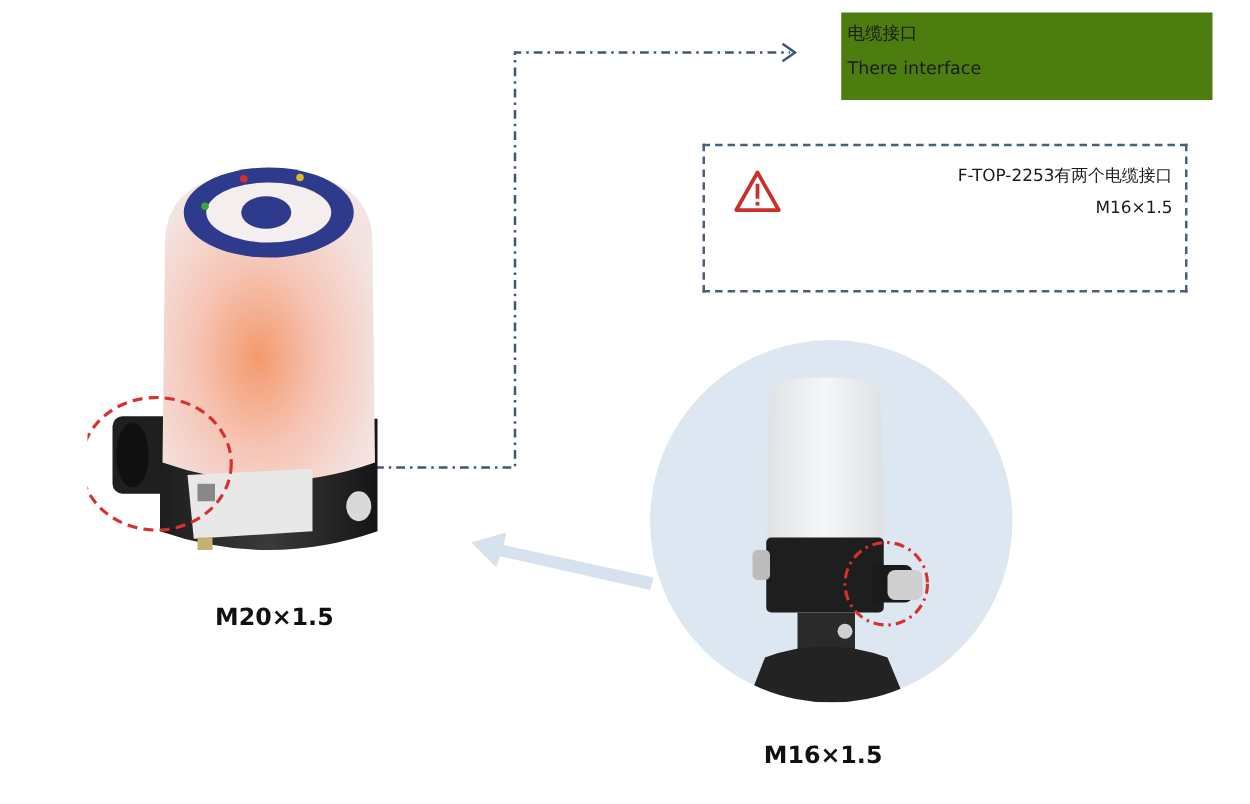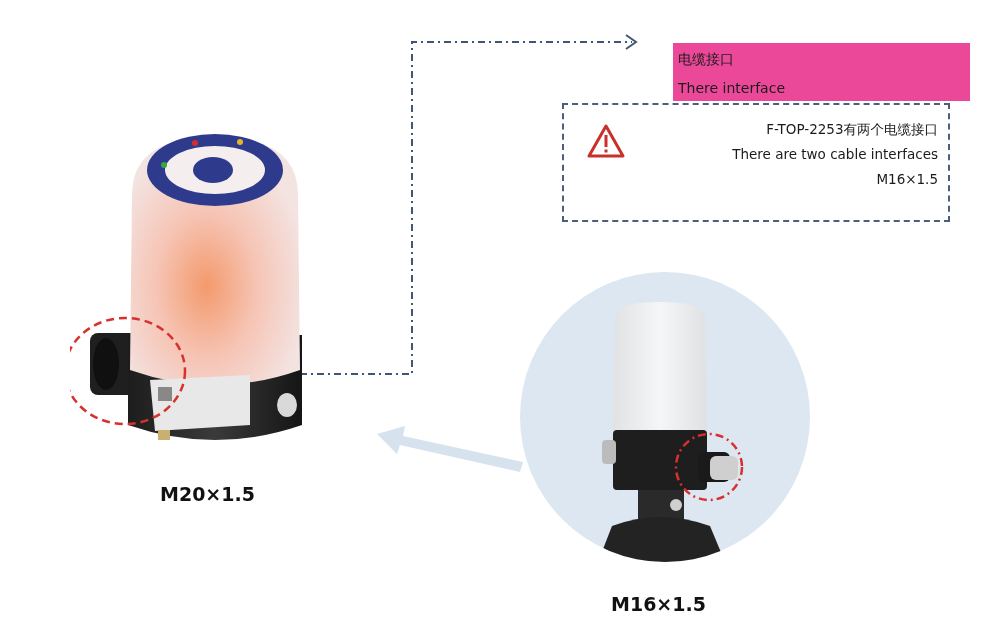--- a/index.html
+++ b/index.html
@@ -1,29 +1,29 @@
 <!DOCTYPE html>
 <html><head>
 <meta charset="utf-8">
 <style>
   html, body { margin:0; padding:0; background:#ffffff; }
   body { width:1000px; height:643px; position:relative; overflow:hidden;
          font-family:"DejaVu Sans","Liberation Sans",sans-serif; color:#1a1a1a; }
   .abs { position:absolute; }
   #connector { left:0; top:0; width:1000px; height:643px; }
-  .label-box { left:673px; top:43px; width:297px; height:58px; background:#ec4899; }
+  .label-box { left:673px; top:10px; width:297px; height:70px; background:#4d7c0f; }
   .label-box .line { position:absolute; left:5px; font-size:14px; color:#1b1b1b; }
   .label-box .l1 { top:8px; }
   .label-box .l2 { top:37px; }
-  .warn-box { left:562px; top:103px; width:388px; height:119px;
+  .warn-box { left:562px; top:115px; width:388px; height:119px;
               border:2px dashed #4a5f7c; box-sizing:border-box; }
   .warn-icon { position:absolute; left:22px; top:18px; width:40px; height:36px; }
   .warn-lines { position:absolute; right:10px; top:12px; text-align:right; font-size:13.5px; line-height:25px; color:#1b1b1b; }
   .caption { font-weight:bold; font-size:19px; color:#111; }
-  .cap1 { left:160px; top:483px;text-align:right; }
+  .cap1 { left:172px; top:483px;text-align:right; }
   .cap2 { left:611px; top:593px; }
   .bg-circle { left:520px; top:272px; width:290px; height:290px; border-radius:50%; background:#dde7f1; overflow:hidden; }
   .arrow-shape { left:375px; top:420px; width:150px; height:60px; }
 </style>
 </head>
 <body>
 
 <svg id="connector" class="abs" viewBox="0 0 1000 643">
   <path d="M300 374 L412 374 L412 42 L632 42" fill="none" stroke="#3f5675" stroke-width="2" stroke-dasharray="7 4 2 4"></path>
   <path d="M626 35 L636 42 L626 49" fill="none" stroke="#3f5675" stroke-width="2"></path>
@@ -35,21 +35,20 @@
 </div>
 
 <div class="abs warn-box">
   <svg class="warn-icon" viewBox="0 0 40 36">
     <path d="M20 3 L37 33 L3 33 Z" fill="none" stroke="#c9302c" stroke-width="3" stroke-linejoin="round"></path>
     <rect x="18.5" y="12" width="3" height="12" fill="#c9302c"></rect>
     <rect x="18.5" y="26.5" width="3" height="3" fill="#c9302c"></rect>
   </svg>
   <div class="warn-lines">
     <div>F-TOP-2253有两个电缆接口</div>
-    <div>There are two cable interfaces</div>
     <div>M16×1.5</div>
   </div>
 </div>
 
 <svg class="abs" style="left:70px;top:125px;width:260px;height:330px;" viewBox="0 0 260 330">
   <defs>
     <radialGradient id="glow" cx="0.45" cy="0.6" r="0.6">
       <stop offset="0" stop-color="#f39a6c"></stop>
       <stop offset="0.5" stop-color="#f6c5b6"></stop>
       <stop offset="1" stop-color="#f3e4e2"></stop>

